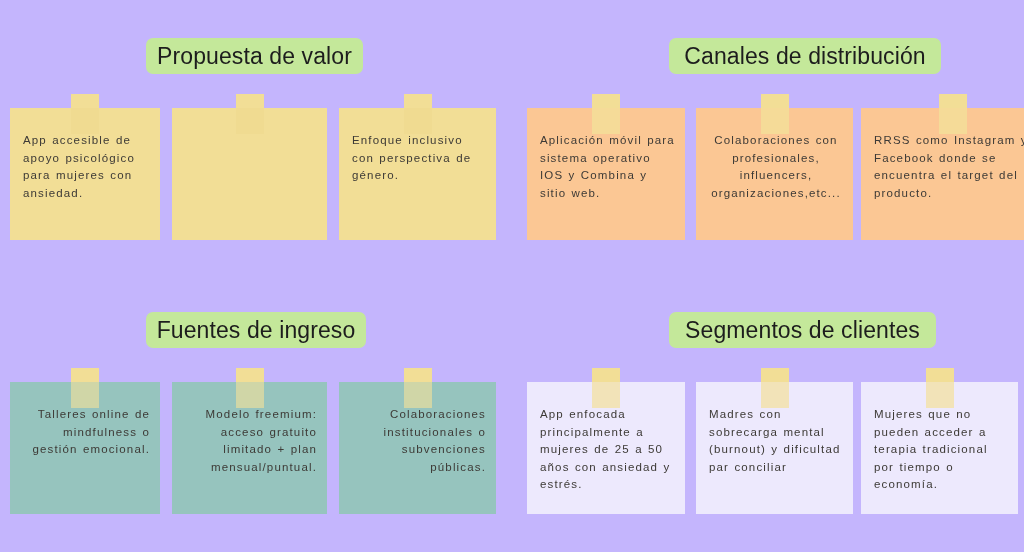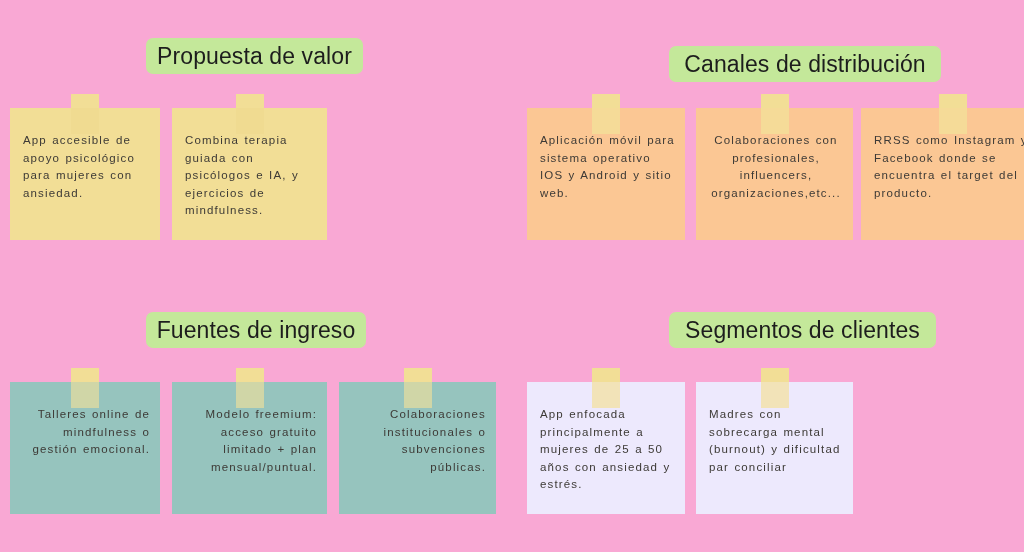--- a/index.html
+++ b/index.html
@@ -13,21 +13,21 @@
     position: relative;
     overflow: hidden;
     font-family: "Liberation Sans", sans-serif;
   }
 
   .canvas {
     position: absolute;
     inset: 0;
     width: 1024px;
     height: 552px;
-    background: #f9a8d4;
+    background: #c4b5fd;
   }
 
   
   .quadrant {
     position: absolute;
   }
 
   
   .pill {
     position: absolute;
@@ -129,36 +129,41 @@
       <div class="card-body"></div>
       <div class="card-tape-top"></div>
       <div class="card-tape"></div>
       <div class="card-text">App accesible de apoyo psicológico para mujeres con ansiedad.</div>
     </div>
 
     <div class="card" style="left:172px; top:56px; width:155px; height:146px;">
       <div class="card-body"></div>
       <div class="card-tape-top"></div>
       <div class="card-tape"></div>
-      <div class="card-text">Combina terapia guiada con psicólogos e IA, y ejercicios de mindfulness.</div>
-    </div>
-
+    </div>
+
+    <div class="card" style="left:339px; top:56px; width:157px; height:146px;">
+      <div class="card-body"></div>
+      <div class="card-tape-top"></div>
+      <div class="card-tape"></div>
+      <div class="card-text">Enfoque inclusivo con perspectiva de género.</div>
+    </div>
   </div>
 
   <div class="quadrant c-orange" style="left:512px; top:38px; width:512px; height:240px;">
 
-    <div class="pill" style="left:157px; width:272px;margin-top:8px;">
+    <div class="pill" style="left:157px; width:272px;">
       <span class="pill-label">Canales de distribución</span>
     </div>
 
     <div class="card" style="left:15px; top:56px; width:158px; height:146px;">
       <div class="card-body"></div>
       <div class="card-tape-top"></div>
       <div class="card-tape"></div>
-      <div class="card-text">Aplicación móvil para sistema operativo IOS y Android y sitio web.</div>
+      <div class="card-text">Aplicación móvil para sistema operativo IOS y Combina y sitio web.</div>
     </div>
 
     <div class="card" style="left:184px; top:56px; width:157px; height:146px;text-align:center;">
       <div class="card-body"></div>
       <div class="card-tape-top"></div>
       <div class="card-tape"></div>
       <div class="card-text">Colaboraciones con profesionales, influencers, organizaciones,etc...</div>
     </div>
 
     <div class="card" style="left:349px; top:56px; width:183px; height:146px;">
@@ -210,15 +215,21 @@
       <div class="card-text">App enfocada principalmente a mujeres de 25 a 50 años con ansiedad y estrés.</div>
     </div>
 
     <div class="card" style="left:184px; top:56px; width:157px; height:146px;">
       <div class="card-body"></div>
       <div class="card-tape-top"></div>
       <div class="card-tape"></div>
       <div class="card-text">Madres con sobrecarga mental (burnout) y dificultad par conciliar</div>
     </div>
 
+    <div class="card" style="left:349px; top:56px; width:157px; height:146px;">
+      <div class="card-body"></div>
+      <div class="card-tape-top"></div>
+      <div class="card-tape"></div>
+      <div class="card-text">Mujeres que no pueden acceder a terapia tradicional por tiempo o economía.</div>
+    </div>
   </div>
 
 </div>
 
 </body></html>

